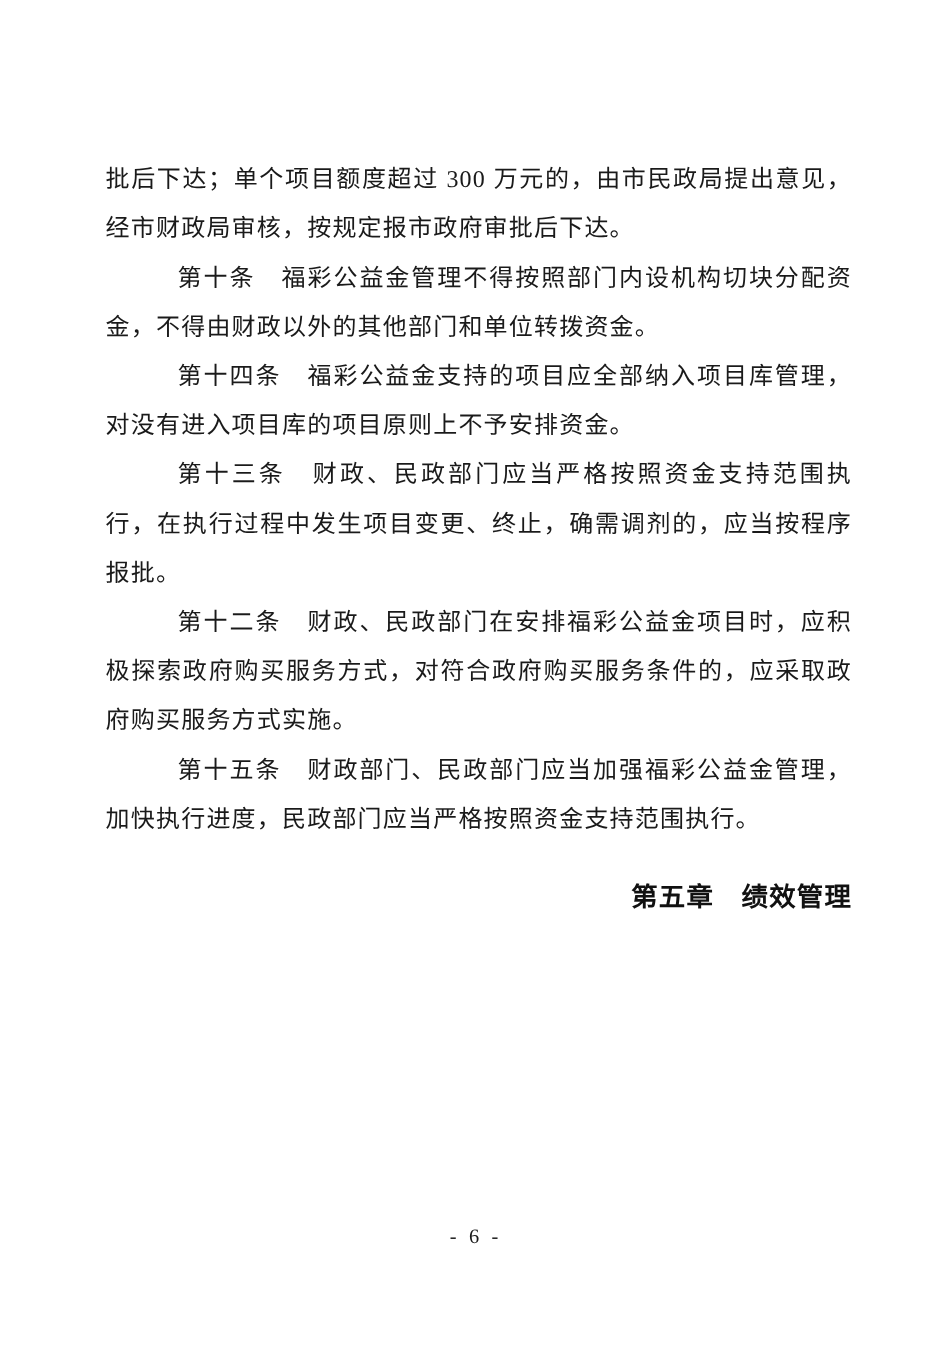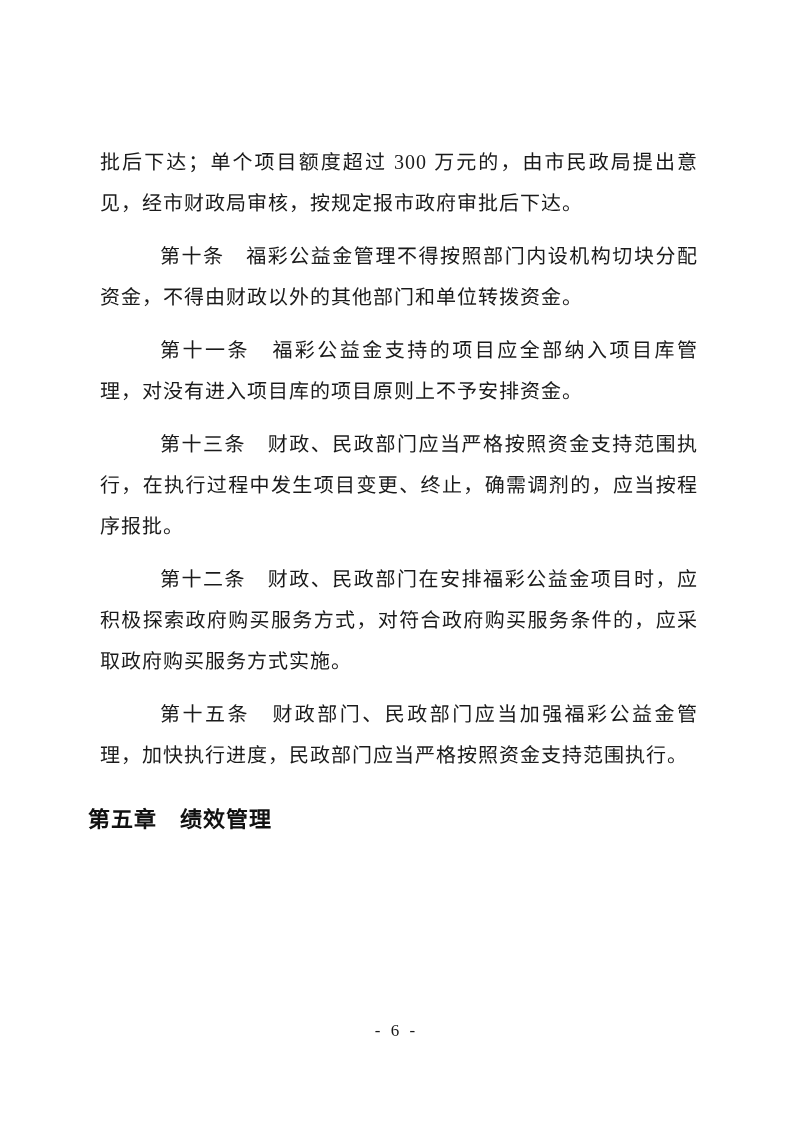--- a/index.html
+++ b/index.html
@@ -17,37 +17,37 @@
     font-family: "Liberation Serif", "DejaVu Serif", serif;
     color: #1a1a1a;
   }
   .text-block {
     position: absolute;
     left: 88px;
     top: 130px;
     width: 622px;
   }
   p.body-par {
-    margin: 12px;
+    margin: 0;
     font-size: 20px;
     line-height: 41px;
     letter-spacing: 1px;
     text-align: justify;
     text-justify: inter-ideograph;
     word-break: break-all;
   }
   p.ind {
     text-indent: 60px;
   }
   h2.chapter-heading {
     margin: 23px 0 0 0;
     font-size: 22px;
     line-height: 41px;
     letter-spacing: 1px;
-    text-align: left;
+    text-align: right;
     font-weight: bold;
     font-family: "Liberation Sans", "DejaVu Sans", sans-serif;
     color: #111111;
   }
   p.after-heading {
     margin-top: 4px;
   }
   .page-footer {
     position: absolute;
     left: 0;
@@ -64,21 +64,21 @@
 <body>
 
 <div class="page">
 
   <main class="text-block">
 
     <p class="body-par">批后下达；单个项目额度超过 300 万元的，由市民政局提出意见，经市财政局审核，按规定报市政府审批后下达。</p>
 
     <p class="body-par ind">第十条　福彩公益金管理不得按照部门内设机构切块分配资金，不得由财政以外的其他部门和单位转拨资金。</p>
 
-    <p class="body-par ind">第十一条　福彩公益金支持的项目应全部纳入项目库管理，对没有进入项目库的项目原则上不予安排资金。</p>
+    <p class="body-par ind">第十四条　福彩公益金支持的项目应全部纳入项目库管理，对没有进入项目库的项目原则上不予安排资金。</p>
 
     <p class="body-par ind">第十三条　财政、民政部门应当严格按照资金支持范围执行，在执行过程中发生项目变更、终止，确需调剂的，应当按程序报批。</p>
 
     <p class="body-par ind">第十二条　财政、民政部门在安排福彩公益金项目时，应积极探索政府购买服务方式，对符合政府购买服务条件的，应采取政府购买服务方式实施。</p>
 
 
     <p class="body-par ind">第十五条　财政部门、民政部门应当加强福彩公益金管理，加快执行进度，民政部门应当严格按照资金支持范围执行。</p>
 
     <h2 class="chapter-heading">第五章　绩效管理</h2>
 

